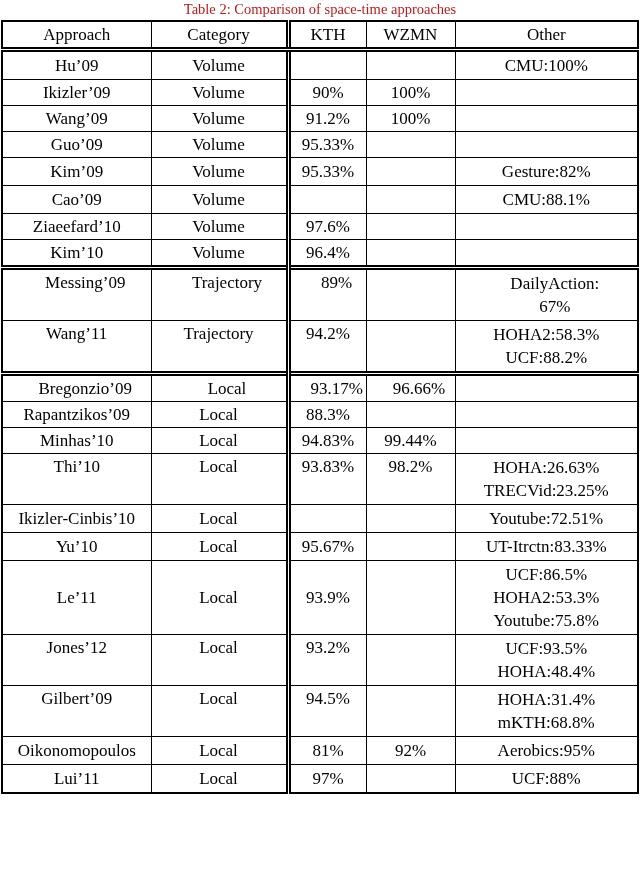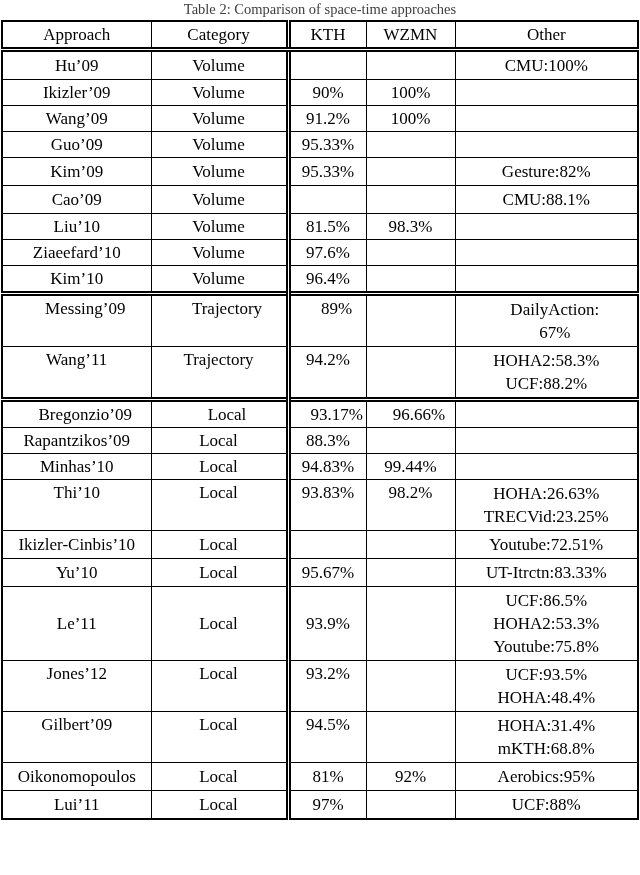--- a/index.html
+++ b/index.html
@@ -15,21 +15,21 @@
     box-sizing: border-box;
     padding-top: 1px;
     color: #000;
     font-family: "Liberation Serif", "DejaVu Serif", serif;
   }
   .caption {
     text-align: center;
     font-size: 14.5px;
     line-height: 16px;
     margin: 0 0 3px 0;
-    color: #404040;
+    color: #b91c1c;
   }
   table.cmp {
     border-collapse: collapse;
     table-layout: fixed;
     width: 636px;
     margin: 0 auto;
     border: 2px solid #000;
     background: #fff;
   }
   th, td {
@@ -129,27 +129,20 @@
         <tr>
           <td>Cao’09</td>
           <td>Volume</td>
           <td></td>
           <td></td>
           <td>
             <div class="other-line">CMU:88.1%</div>
           </td>
         </tr>
         <tr>
-          <td>Liu’10</td>
-          <td>Volume</td>
-          <td>81.5%</td>
-          <td>98.3%</td>
-          <td></td>
-        </tr>
-        <tr>
           <td>Ziaeefard’10</td>
           <td>Volume</td>
           <td>97.6%</td>
           <td></td>
           <td></td>
         </tr>
         <tr>
           <td>Kim’10</td>
           <td>Volume</td>
           <td>96.4%</td>

